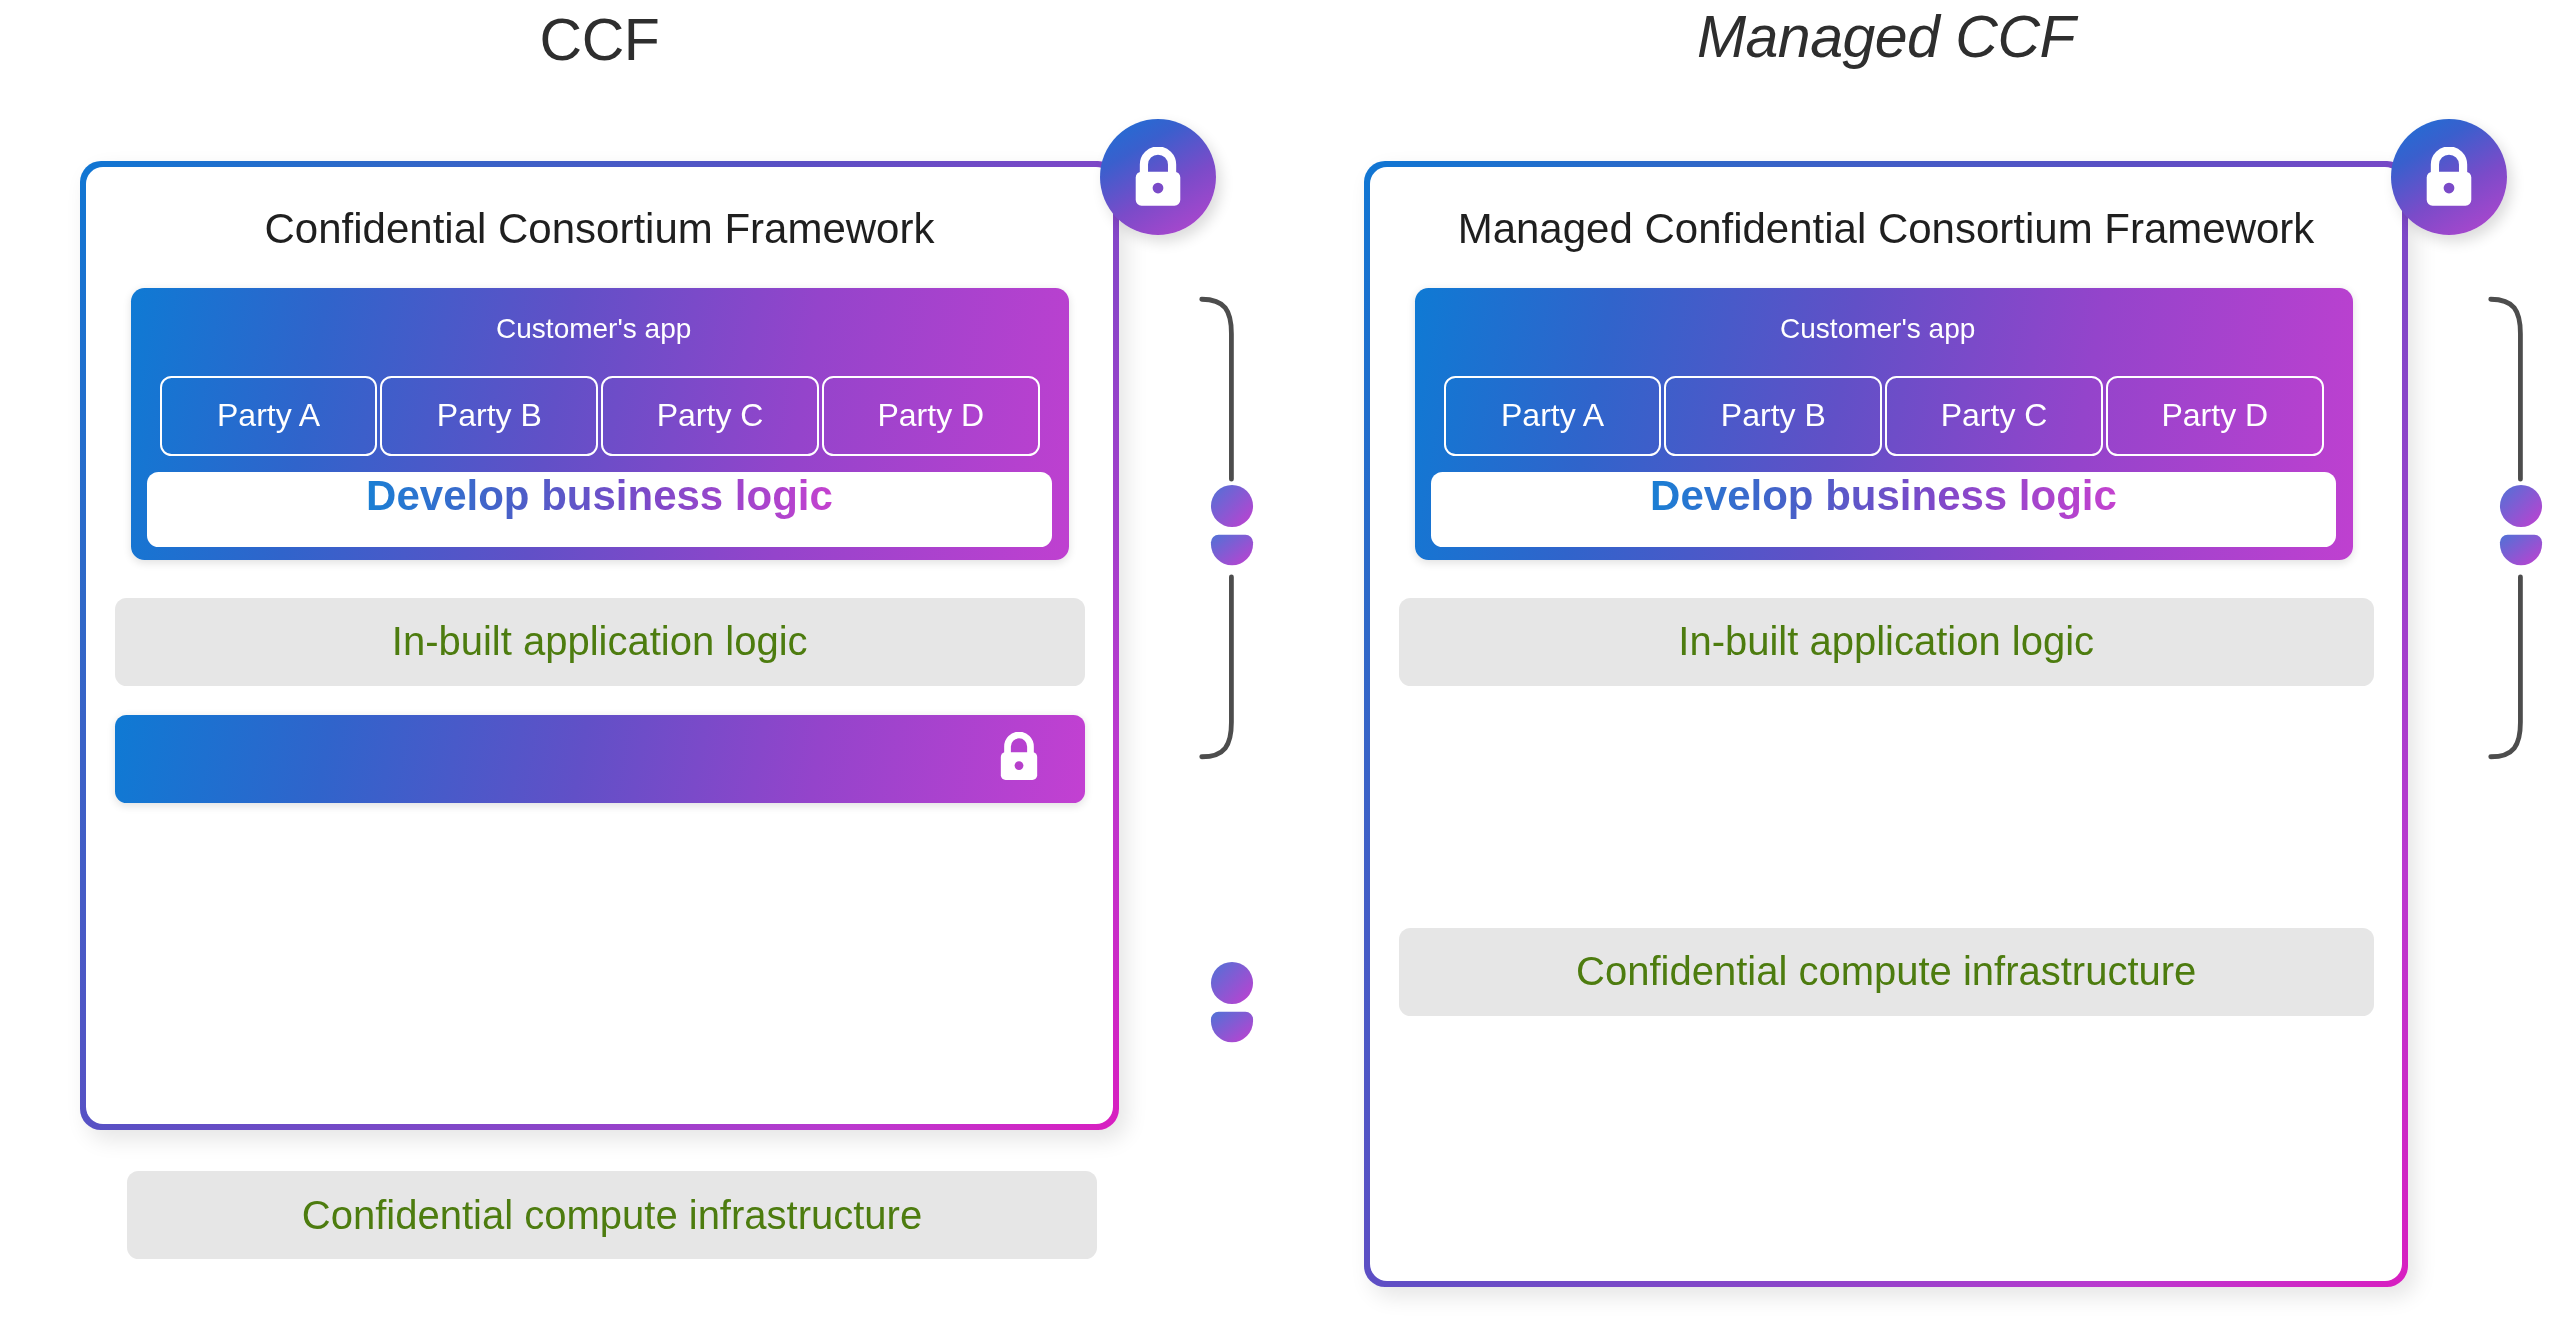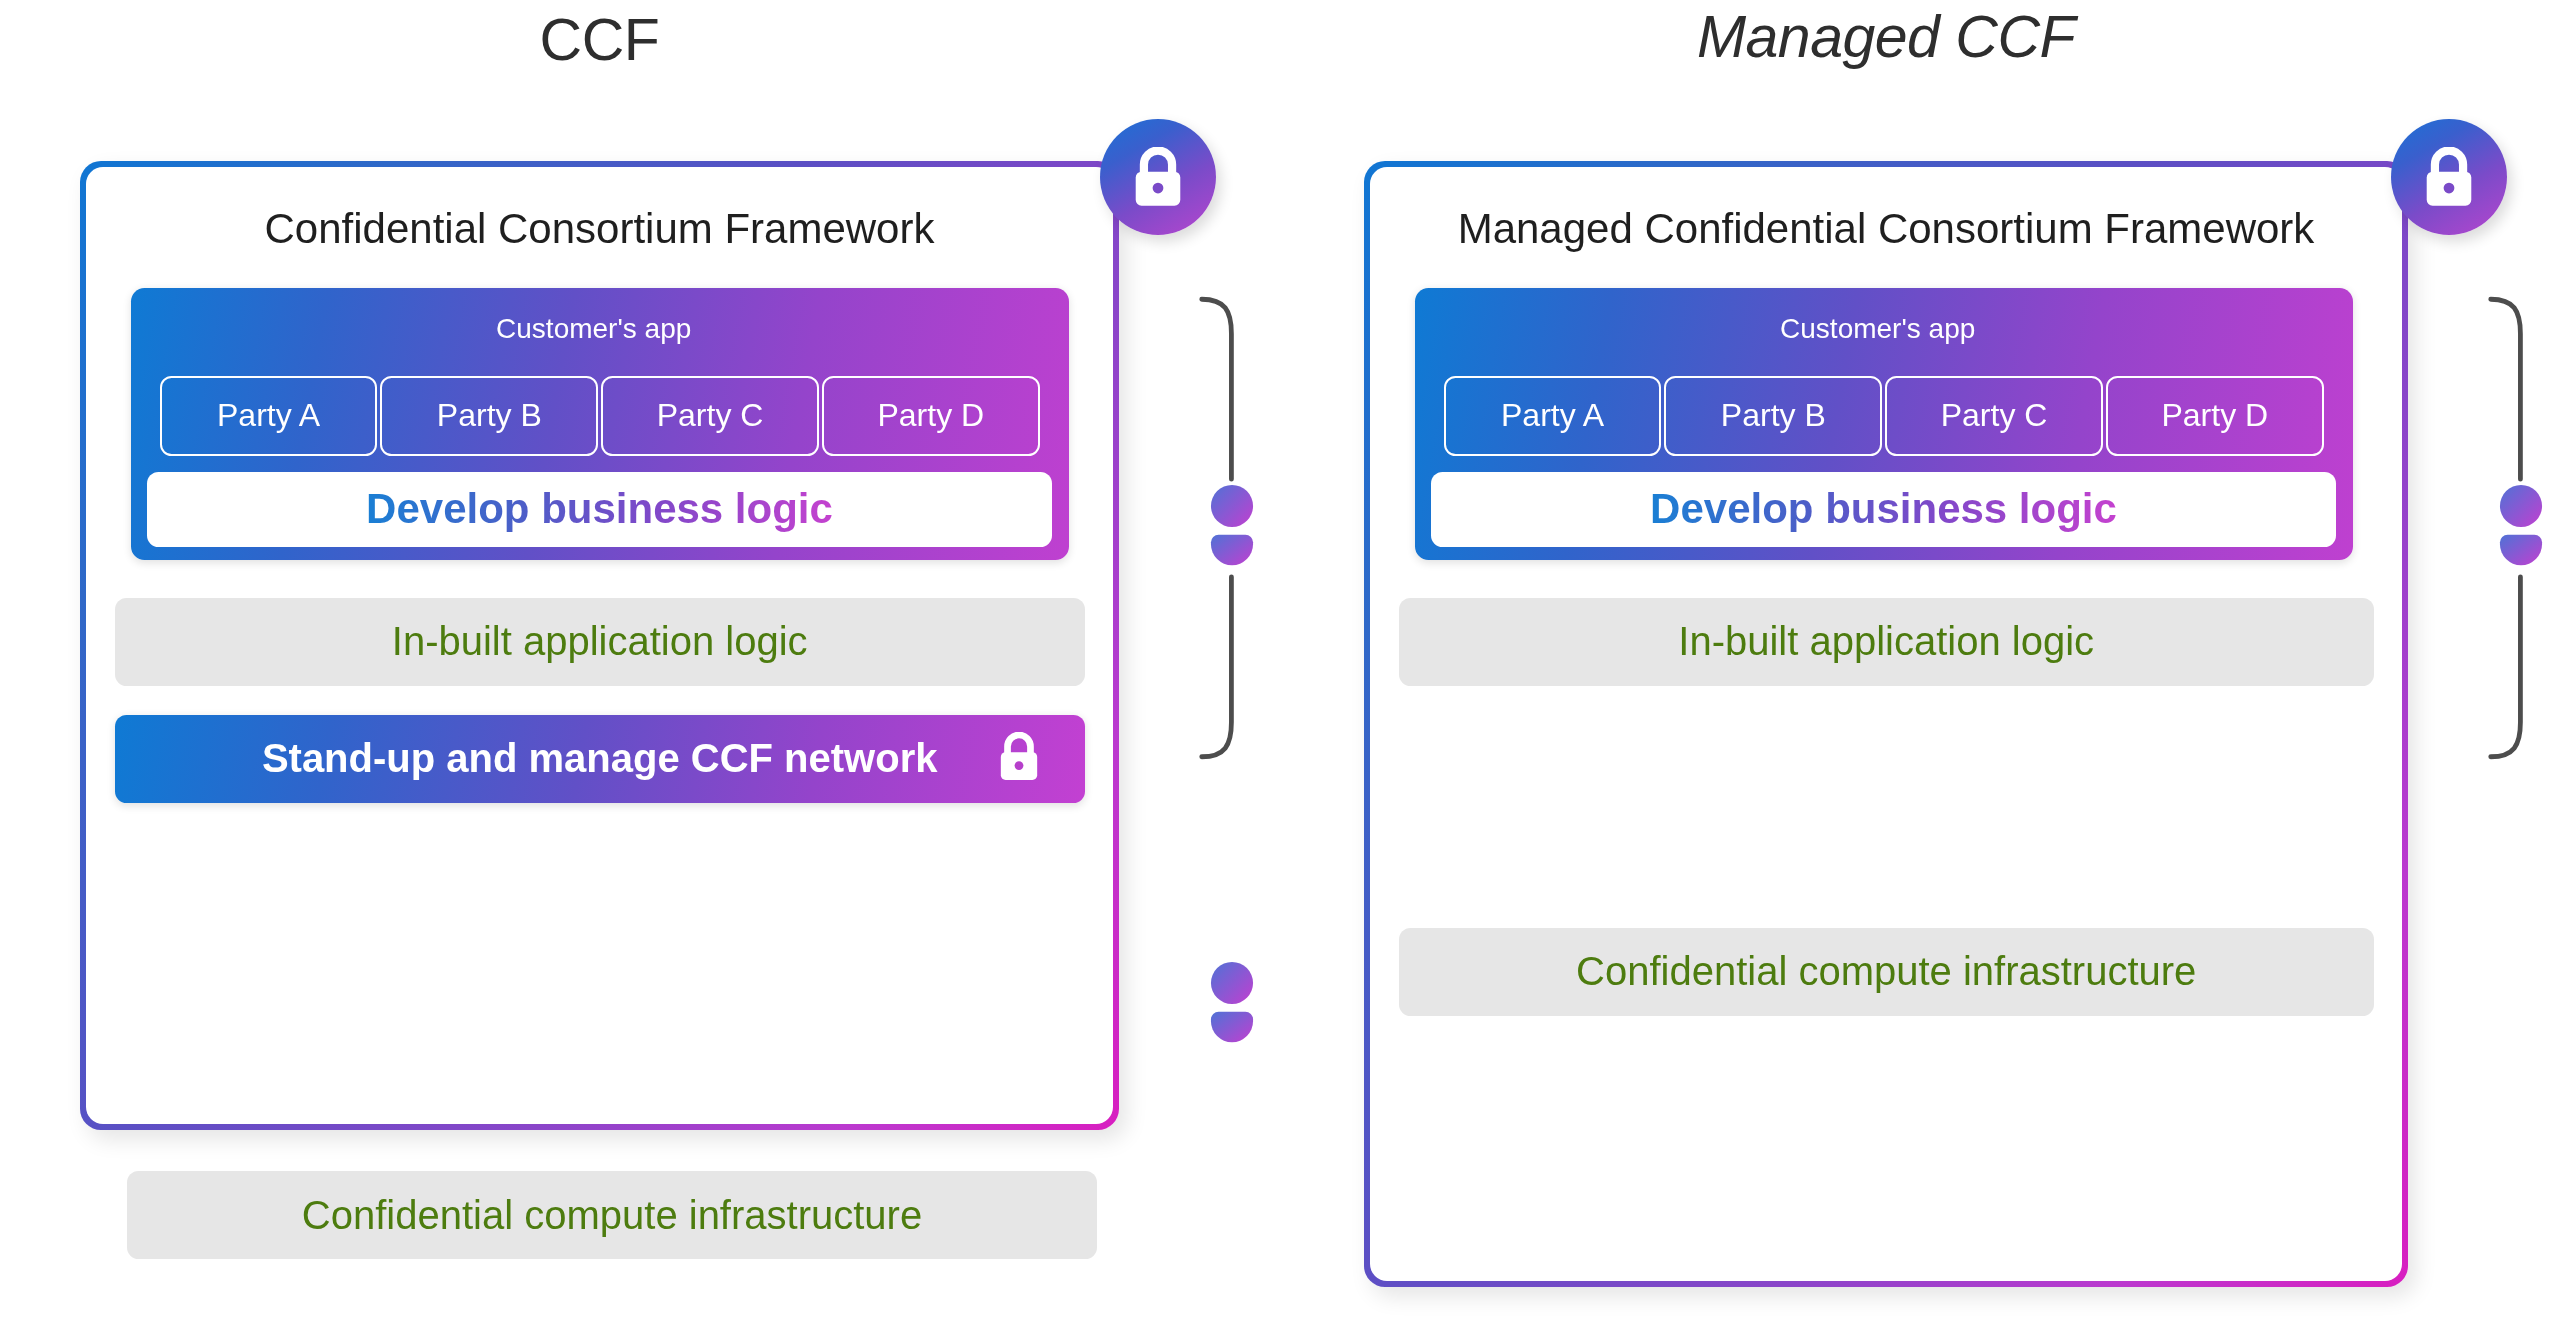--- a/index.html
+++ b/index.html
@@ -84,21 +84,20 @@
     color: #ffffff;
     font-size: 32px;
     font-weight: 400;
     height: 100%;
   }
   .develop-card {
     position: absolute;
     background: #ffffff;
     border-radius: 11.5px;
     display: flex;
-    align-items: center;
     justify-content: center;
   }
   .develop-text {
     font-size: 42px;
     font-weight: bold;
     background: linear-gradient(90deg, #1a7fd4 0%, #4a5fc8 32%, #8048c9 62%, #c442cf 100%);
     -webkit-background-clip: text;
     background-clip: text;
     color: transparent;
     -webkit-text-fill-color: transparent;
@@ -189,21 +188,20 @@
         </div>
 
         <div class="develop-card" style="left:16.3px; top:184px; width:905px; height:75px;">
           <span class="develop-text">Develop business logic</span>
         </div>
       </div>
 
       <div class="gray-bar" style="left:29px; top:431px; width:970px; height:88px;">In-built application logic</div>
 
       <div class="grad-bar" style="left:29px; top:548px; width:970px; height:88px;">
-        <span class="label">Stand-up and manage CCF network</span>
         <span class="bar-lock">
           <svg width="44" height="50" viewBox="0 0 46 52" aria-hidden="true">
             <path d="M11 22 V15 a12 12 0 0 1 24 0 V22" fill="none" stroke="#ffffff" stroke-width="7" stroke-linecap="round"></path>
             <rect x="4" y="21" width="38" height="29" rx="5" fill="#ffffff"></rect>
             <circle cx="23" cy="35" r="4.6" fill="#b63fcb"></circle>
           </svg>
         </span>
       </div>
 
     </div>

